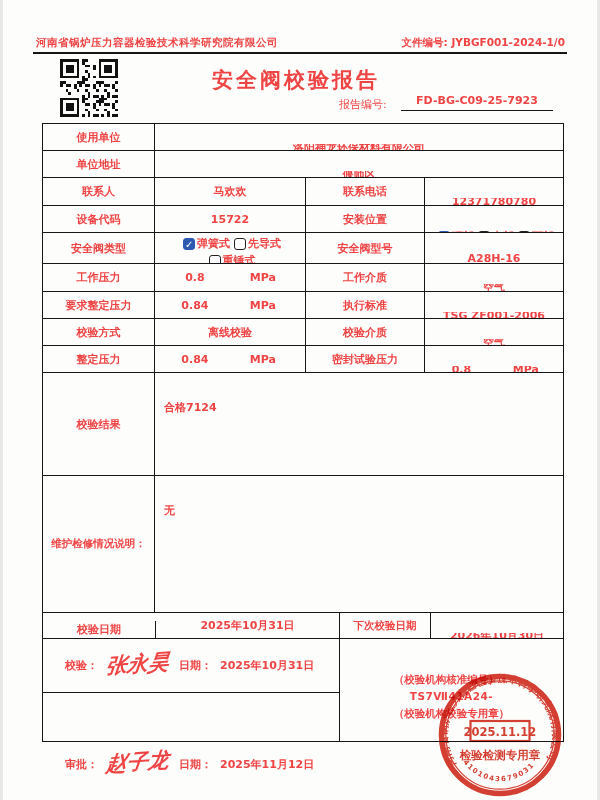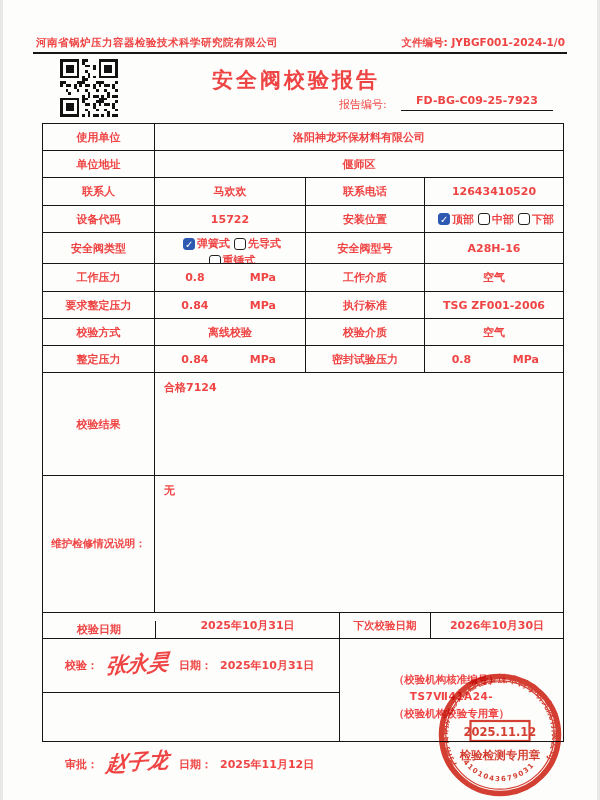--- a/index.html
+++ b/index.html
@@ -17,21 +17,21 @@
   .title { position:absolute; left:0; right:8px; top:66px; text-align:center; font-size:21px; font-weight:bold; letter-spacing:3px; }
   .report-line { position:absolute; top:97px; left:336px; font-size:11px; font-weight:normal; }
   .report-value { position:absolute; top:94px; left:398px; width:152px; text-align:center;
                   font-size:11px; font-weight:bold; border-bottom:1.6px solid #161616; padding-bottom:3px; }
   
   .tbl { position:absolute; left:39px; top:123px; width:522px; border:1.8px solid #161616; background:#fdfdfb; }
   .row { display:flex; border-bottom:1.5px solid #161616; }
   .row:last-child { border-bottom:none; }
   .cell { border-right:1.5px solid #161616; display:flex; align-items:center; justify-content:center;
           font-size:11px; font-weight:bold; text-align:center; padding:2px 4px; overflow:hidden; }
-  .cell:last-child { border-right:none; }
+  .cell:last-child { border-right:none;margin-top:20px; }
   .c1 { width:112px; } .c2 { width:151px; } .c3 { width:119px; } .c4 { flex:1; }
   .span3 { flex:1; }
   .top-left { align-items:flex-start; justify-content:flex-start; text-align:right; padding:7px 9px; }
   .vunit { display:flex; }
   .vunit .v { flex:1.4; text-align:center; }
   .vunit .u { flex:1; text-align:left;padding-left:19px; }
   
   .opts { display:flex; align-items:center; justify-content:center; flex-wrap:wrap; line-height:17px; }
   .opt { display:inline-flex; align-items:center; }
   .cb { width:12px; height:12px; border:1.7px solid #222; border-radius:3px; display:inline-block;
@@ -176,21 +176,21 @@
 
     <div class="row" style="height:27px">
       <div class="cell c1">单位地址</div>
       <div class="cell span3">偃师区</div>
     </div>
 
     <div class="row" style="height:28px">
       <div class="cell c1">联系人</div>
       <div class="cell c2">马欢欢</div>
       <div class="cell c3">联系电话</div>
-      <div class="cell c4">12643410520</div>
+      <div class="cell c4">12371780780</div>
     </div>
 
     <div class="row" style="height:27px">
       <div class="cell c1">设备代码</div>
       <div class="cell c2">15722</div>
       <div class="cell c3">安装位置</div>
       <div class="cell c4 opts">
         <span class="opt">
             <span class="cb on"></span>
             <span>顶部</span>

